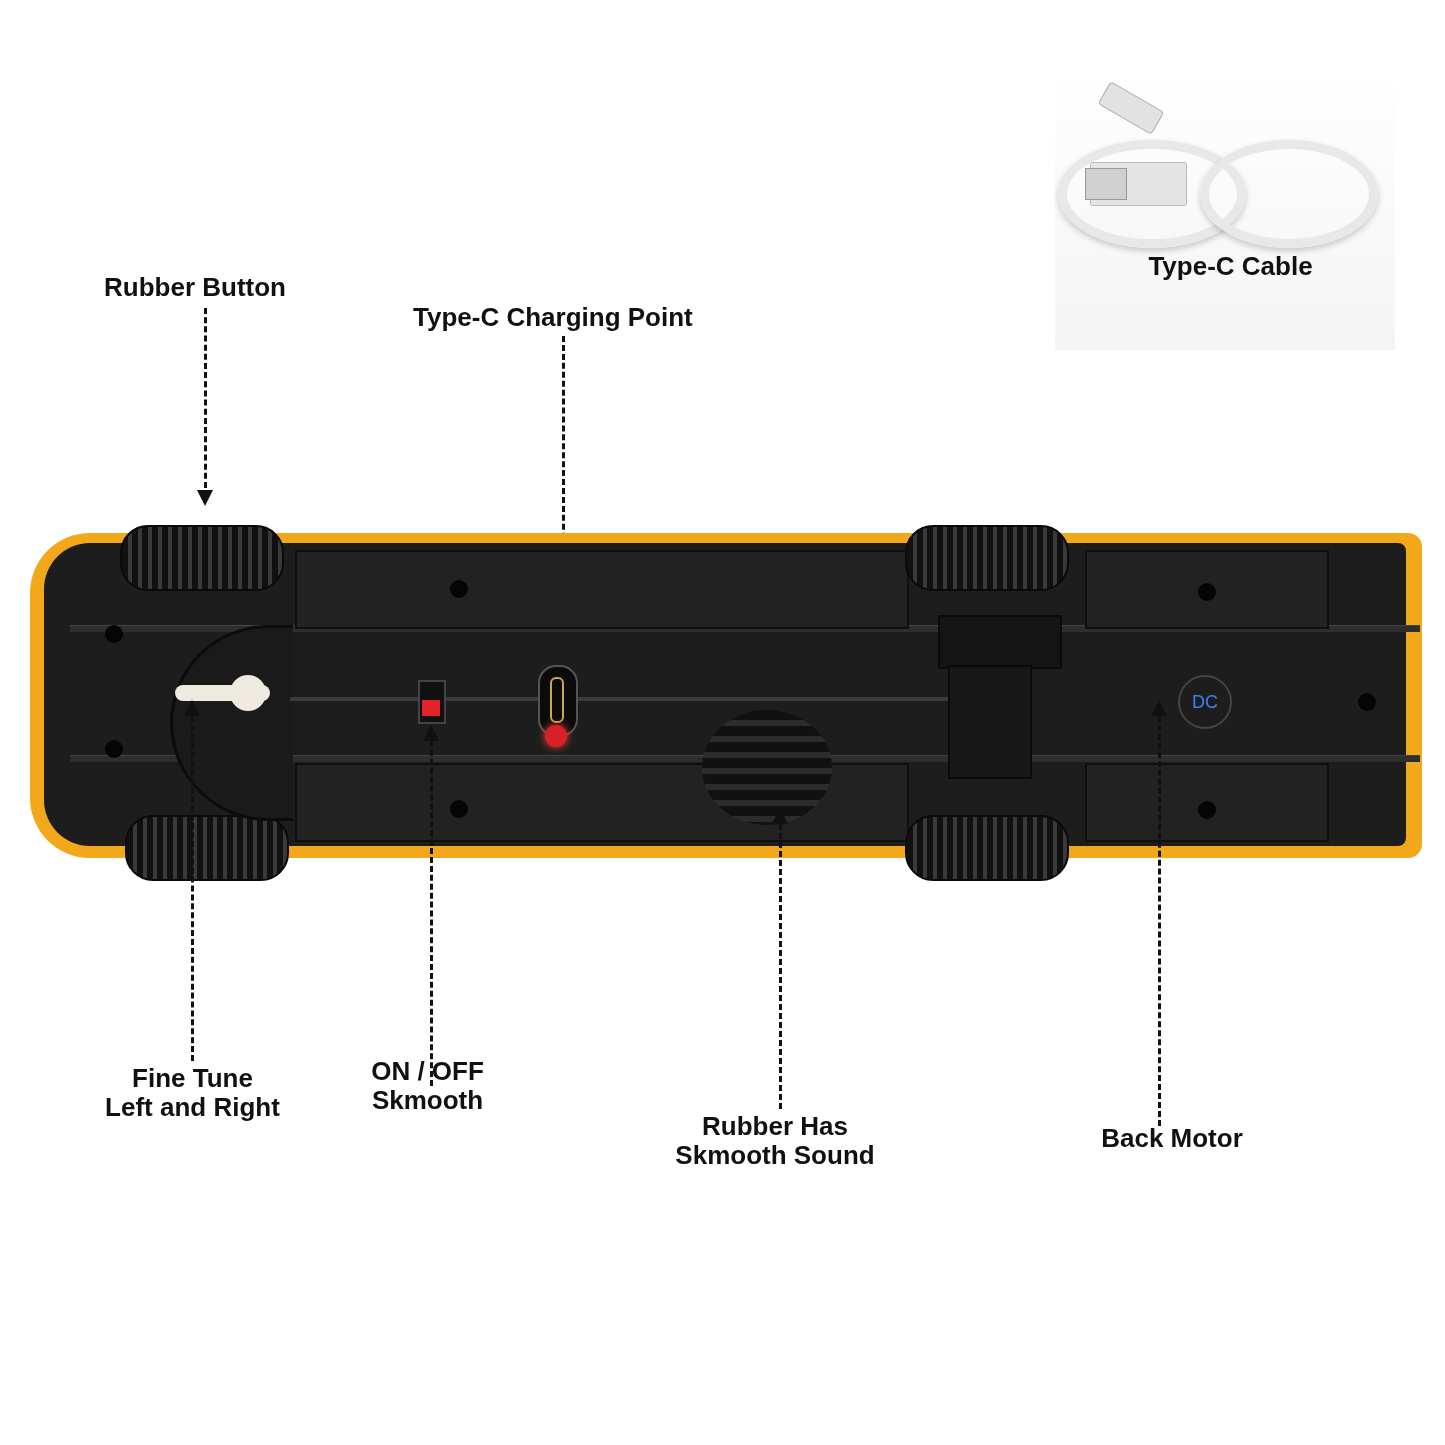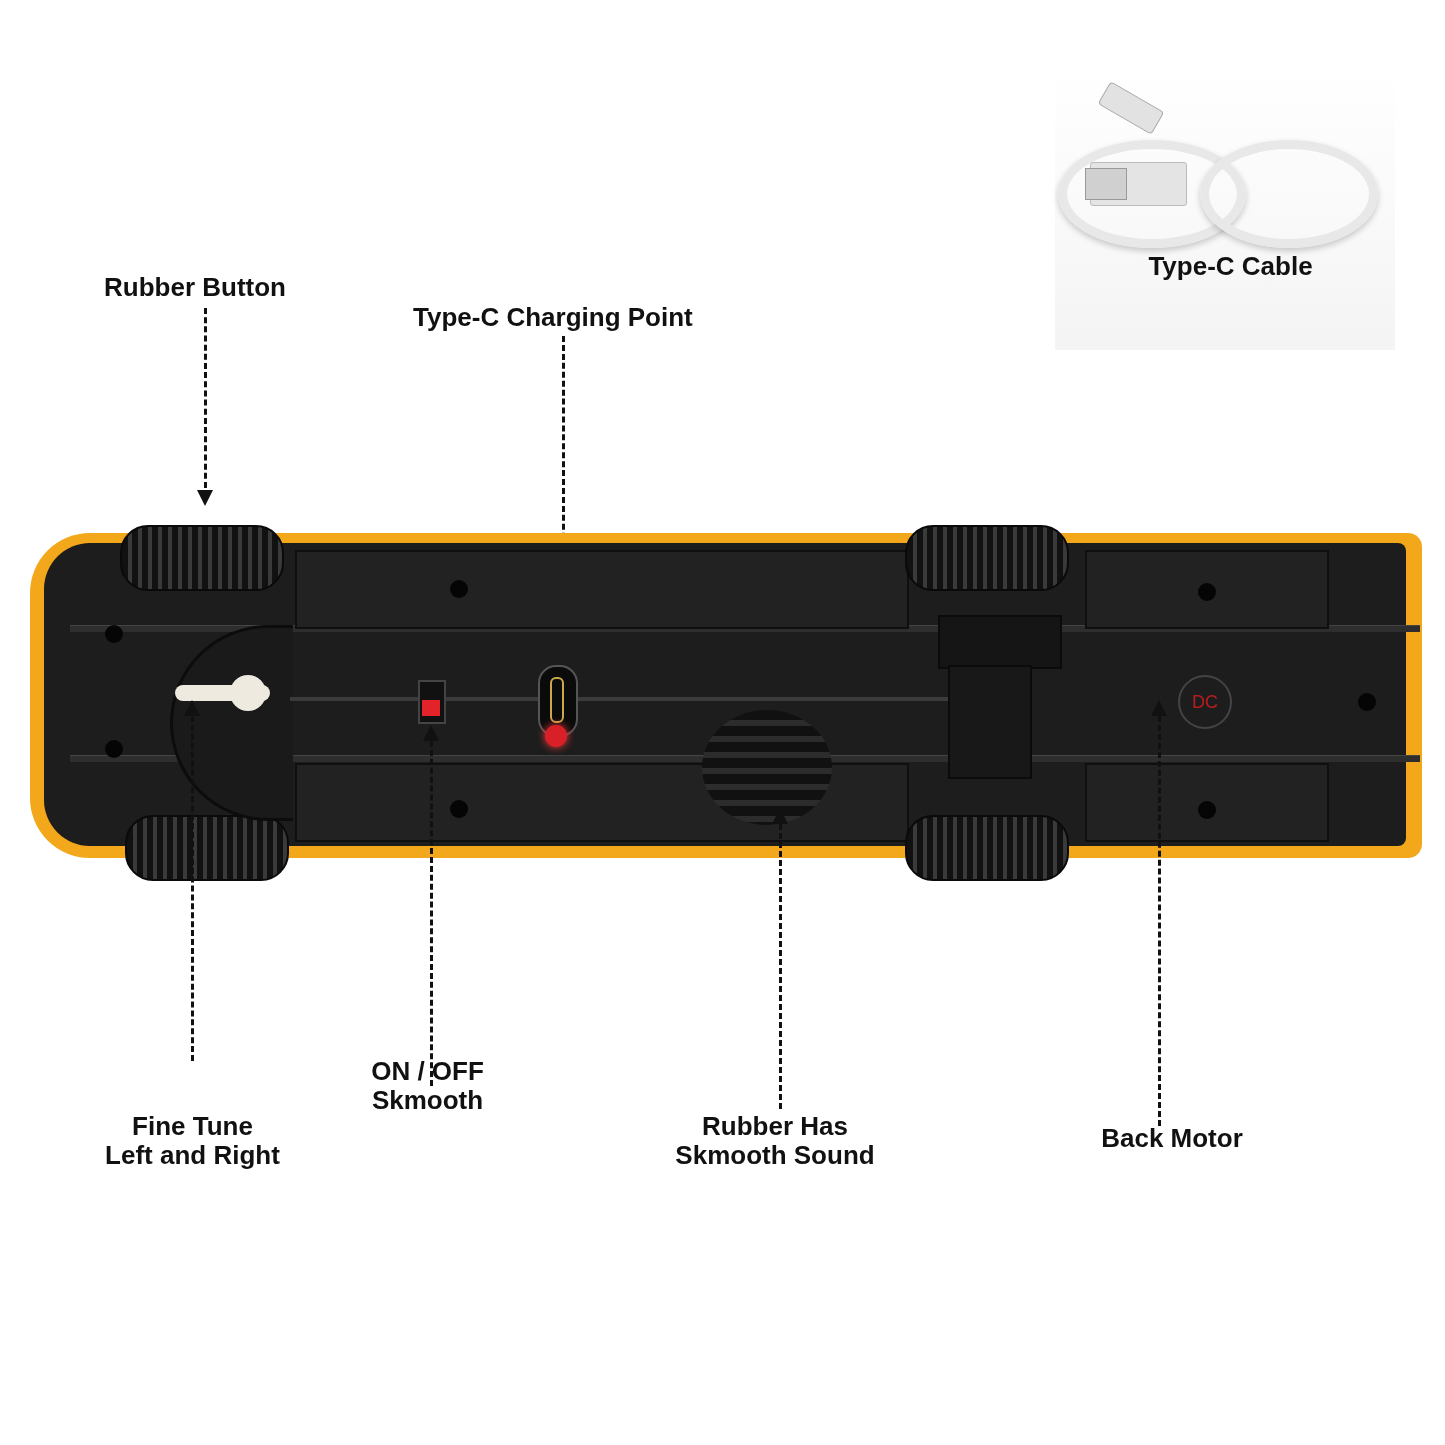--- a/index.html
+++ b/index.html
@@ -21,21 +21,21 @@
   .keyhead{position:absolute;left:200px;top:150px;width:36px;height:36px;background:#eeeae0;border-radius:50%;}
   .wire{position:absolute;left:260px;top:172px;width:680px;height:4px;background:#3b3b3b;}
   .switch{position:absolute;left:388px;top:155px;width:24px;height:40px;background:#111;border:2px solid #444;}
   .switch-red{position:absolute;left:392px;top:175px;width:18px;height:16px;background:#e2232a;}
   .usbc{position:absolute;left:508px;top:140px;width:36px;height:68px;border-radius:18px;background:#0b0b0b;border:2px solid #555;}
   .usbc-in{position:absolute;left:520px;top:152px;width:10px;height:42px;border-radius:6px;border:2px solid #c9a94a;}
   .led{position:absolute;left:515px;top:200px;width:22px;height:22px;border-radius:50%;background:#d92028;box-shadow:0 0 8px #ff3b3b;}
   .speaker{position:absolute;left:672px;top:185px;width:130px;height:115px;border-radius:50%;background:repeating-linear-gradient(180deg,#111 0 10px,#2c2c2c 10px 16px);}
   .motorbox{position:absolute;left:908px;top:90px;width:120px;height:50px;background:#151515;border:2px solid #0b0b0b;}
   .motorbar{position:absolute;left:918px;top:140px;width:80px;height:110px;background:#181818;border:2px solid #0b0b0b;}
-  .logo{position:absolute;left:1148px;top:150px;width:50px;height:50px;border-radius:50%;border:2px solid #444;color:#b91c1c;font-size:18px;line-height:50px;text-align:center;}
+  .logo{position:absolute;left:1148px;top:150px;width:50px;height:50px;border-radius:50%;border:2px solid #444;color:#3b82f6;font-size:18px;line-height:50px;text-align:center;}
   .cable-box{position:absolute;left:1055px;top:70px;width:340px;height:280px;background:linear-gradient(180deg,#ffffff,#f4f4f4);}
   .loop{position:absolute;border:9px solid #e8e8e8;border-radius:50%;box-shadow:0 3px 6px rgba(0,0,0,.2);}
   .usb-a{position:absolute;left:1090px;top:162px;width:95px;height:42px;background:#e4e4e4;border:1px solid #bbb;border-radius:3px;}
   .usb-a-metal{position:absolute;left:1085px;top:168px;width:40px;height:30px;background:#d0d0d0;border:1px solid #999;}
   .usb-c-plug{position:absolute;left:1100px;top:95px;width:60px;height:24px;background:#e2e2e2;border:1px solid #aaa;border-radius:4px;transform:rotate(30deg);}
 </style>
 </head>
 <body>
 
 <div class="cable-box"></div>
@@ -84,21 +84,21 @@
   <div class="usbc-in"></div>
   <div class="led"></div>
   <div class="speaker"></div>
   <div class="motorbox"></div>
   <div class="motorbar"></div>
   <div class="logo">DC</div>
 </div>
 
 <div class="arrow-up" style="left:184px;top:700px;"></div>
 <div class="dash-v" style="left:191px;top:716px;height:345px;"></div>
-<div class="label" style="left:80px;top:1064px;width:225px;margin-top:48px;">
+<div class="label" style="left:80px;top:1064px;width:225px;">
   <div>Fine Tune</div>
   <div>Left and Right</div>
 </div>
 
 <div class="arrow-up" style="left:423px;top:725px;"></div>
 <div class="dash-v" style="left:430px;top:741px;height:345px;"></div>
 <div class="label" style="left:340px;top:1057px;width:175px;">
   <div>ON / OFF</div>
   <div>Skmooth</div>
 </div>

